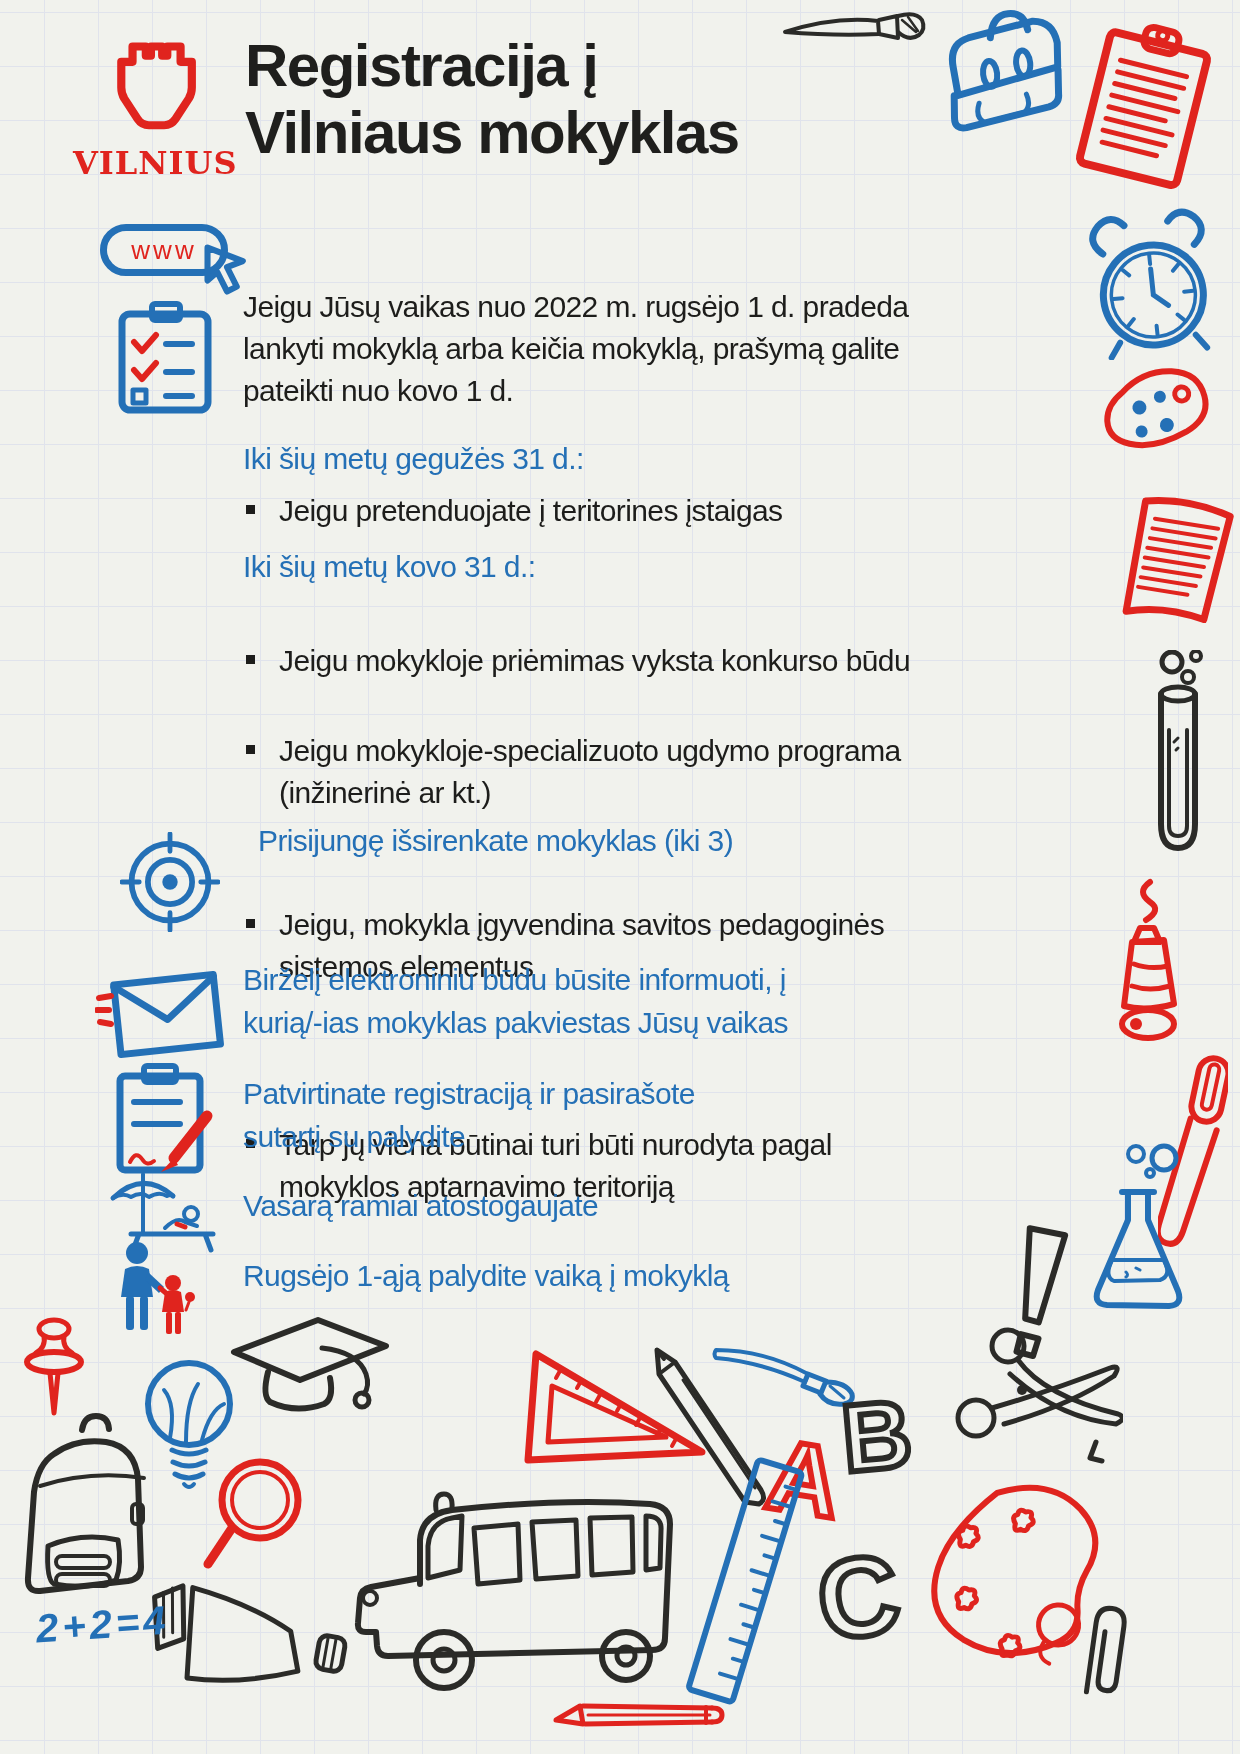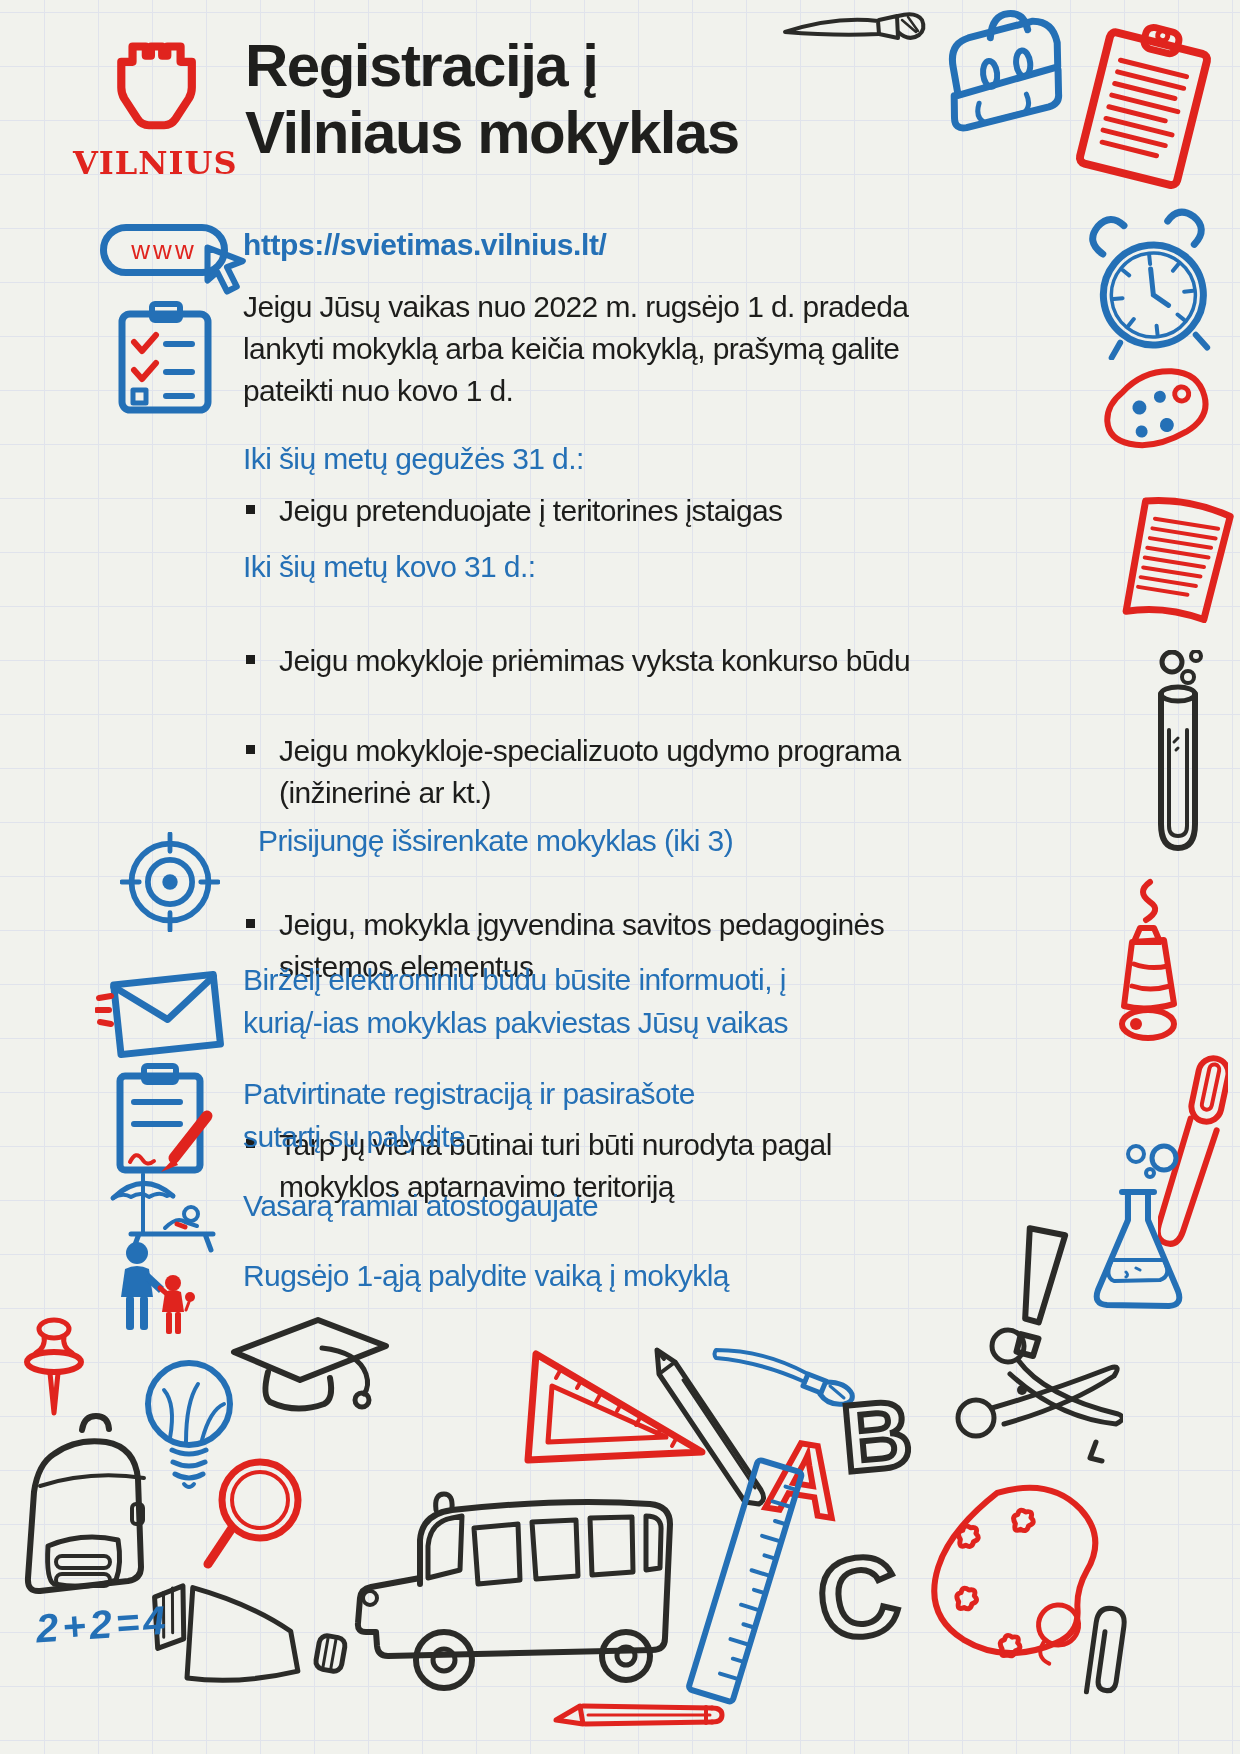--- a/index.html
+++ b/index.html
@@ -45,21 +45,20 @@
   </div>
 
   <div class="abs" style="left:100px;top:224px;width:170px;height:80px">
     <div class="www-pill">
       <span class="www-label">www</span>
     </div>
     <svg class="abs" style="left:102px;top:20px" width="50" height="56" viewBox="0 0 40 46">
       <path class="st b" stroke-width="5" fill="#f1f2ed" d="M4 3 L33 14 L20 19 L28 35 L20 39 L12 23 L4 30 Z"></path>
     </svg>
   </div>
-  <a class="abs url" style="left:243px;top:228px">https://svietimas.vilnius.lt/</a>
 
   <div class="abs" style="left:116px;top:298px">
     <svg width="100" height="118" viewBox="0 0 100 118">
       <rect class="st b" stroke-width="7" x="6" y="16" width="86" height="96" rx="8"></rect>
       <rect class="st b" stroke-width="6" fill="#f1f2ed" x="36" y="6" width="28" height="16" rx="3"></rect>
       <path class="st r" stroke-width="6" d="M18 44 l8 9 l14 -16"></path>
       <path class="st b" stroke-width="6" d="M50 46 h26"></path>
       <path class="st r" stroke-width="6" d="M18 72 l8 9 l14 -16"></path>
       <path class="st b" stroke-width="6" d="M50 74 h26"></path>
       <rect class="st b" stroke-width="5" x="17" y="92" width="13" height="13"></rect>

